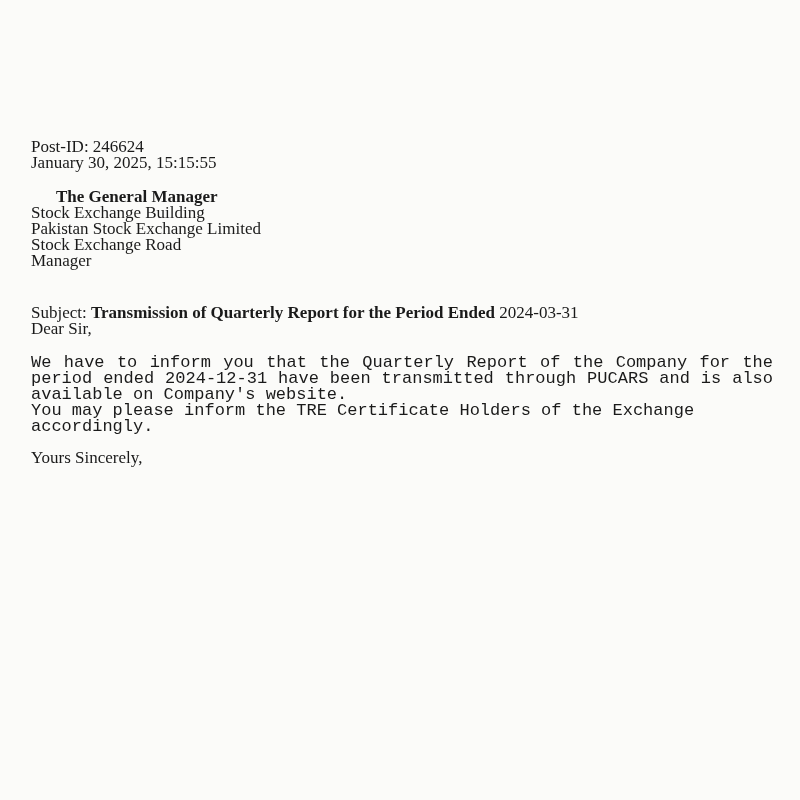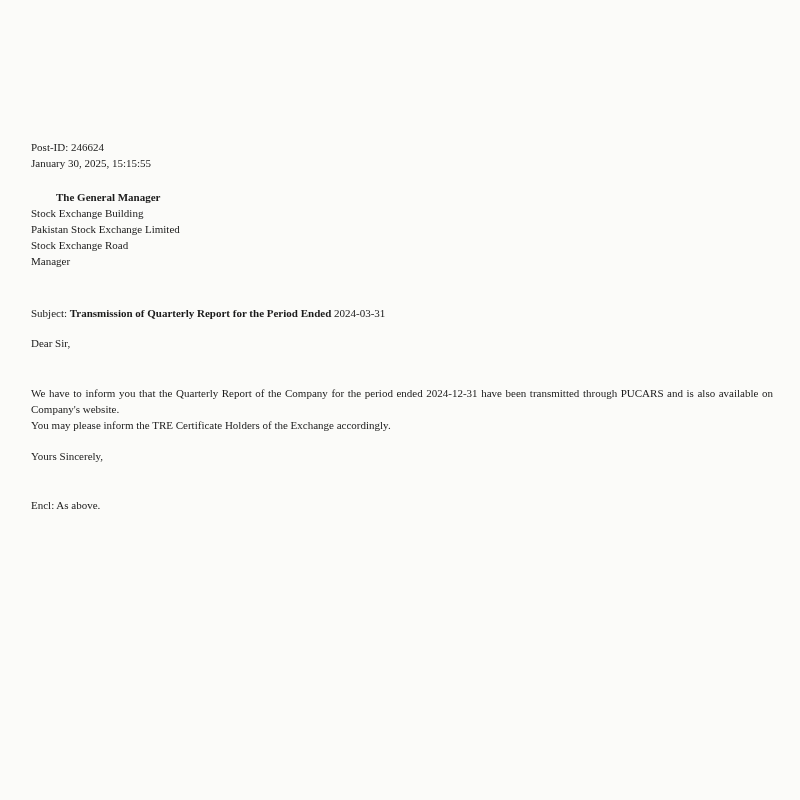--- a/index.html
+++ b/index.html
@@ -8,21 +8,21 @@
     background: #fbfbf9;
     width: 800px;
     height: 800px;
     overflow: hidden;
   }
   .page {
     position: relative;
     width: 800px;
     height: 660px;
     font-family: "Liberation Serif", "DejaVu Serif", serif;
-    font-size: 11px;
+    font-size: 17px;
     color: #1a1a1a;
     box-sizing: border-box;
     padding: 139px 27px 0 31px;
   }
   .line {
     line-height: 16px;
     white-space: pre-wrap;
   }
   .meta-block .line { line-height: 16px; }
   .recipient-block {
@@ -34,27 +34,27 @@
   }
   .subject-line {
     margin-top: 36px;
     line-height: 16px;
   }
   .subject-bold {
     font-weight: bold;
     text-align: center;
   }
   .salutation {
-    margin-top: 14px;
     line-height: 16px;
   }
   .body-block {
-    margin-top: 34px;
+    margin-top: 18px;
     line-height: 16px;
     text-align: justify;
+    font-family: Liberation Mono, monospace;
   }
   .body-line2 {
     text-align: left;
   }
   .closing {
     margin-top: 15px;
     line-height: 16px;
   }
   .enclosure {
     margin-top: 33px;
@@ -85,15 +85,14 @@
 
   <div class="salutation">Dear Sir,</div>
 
   <div class="body-block">
     <div class="line">We have to inform you that the Quarterly Report of the Company for the period ended 2024-12-31 have been transmitted through PUCARS and is also available on Company's website.</div>
     <div class="line body-line2">You may please inform the TRE Certificate Holders of the Exchange accordingly.</div>
   </div>
 
   <div class="closing">Yours Sincerely,</div>
 
-  <div class="enclosure">Encl: As above.</div>
 
 </div>
 
 </body></html>

